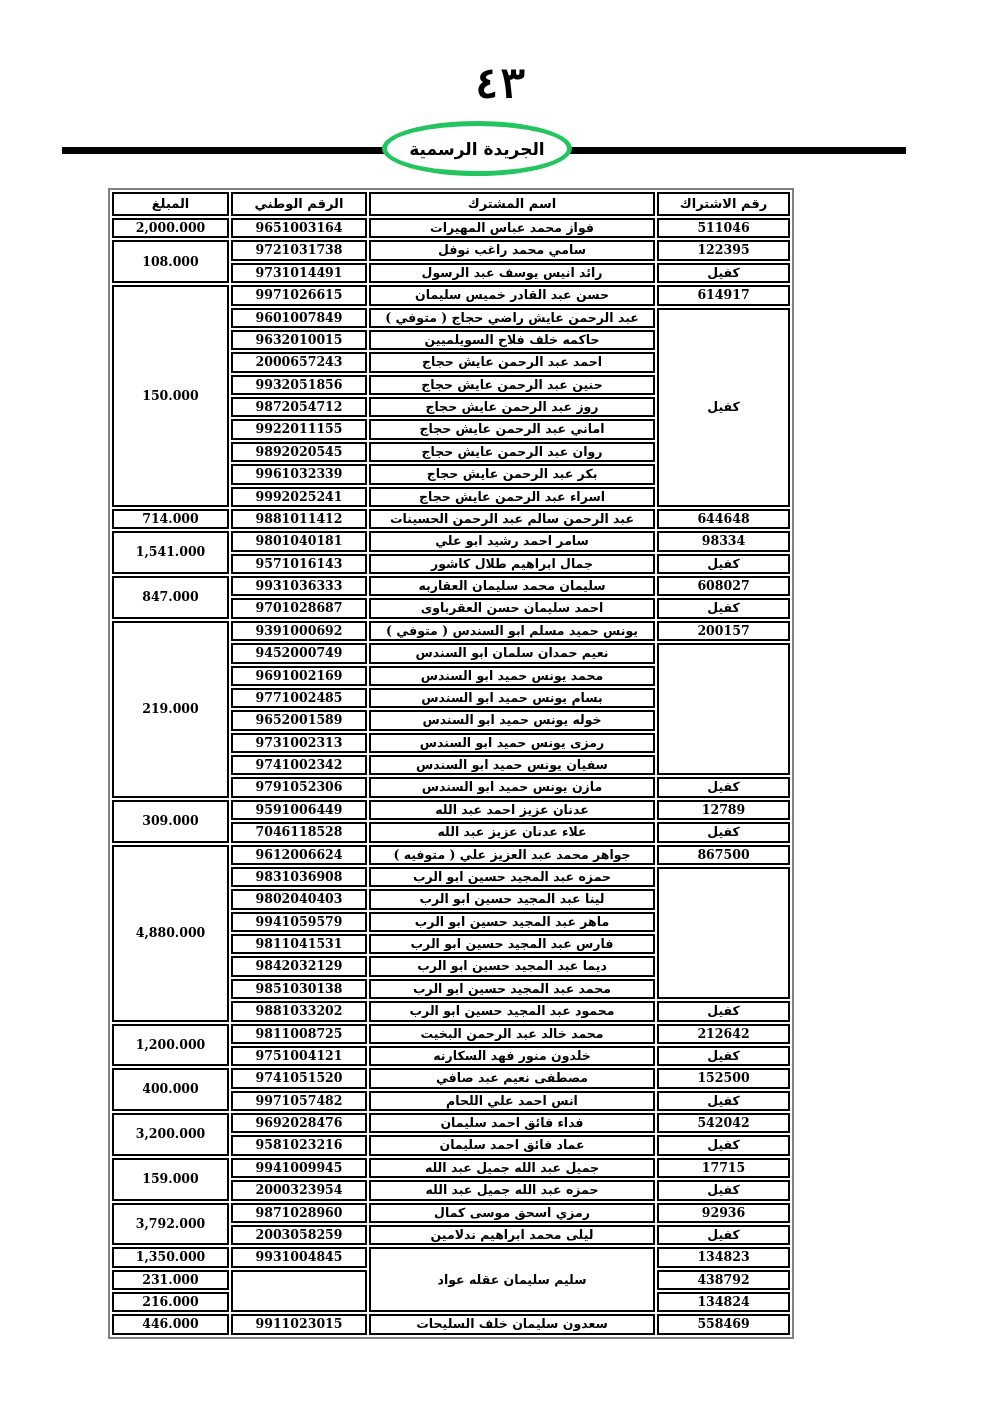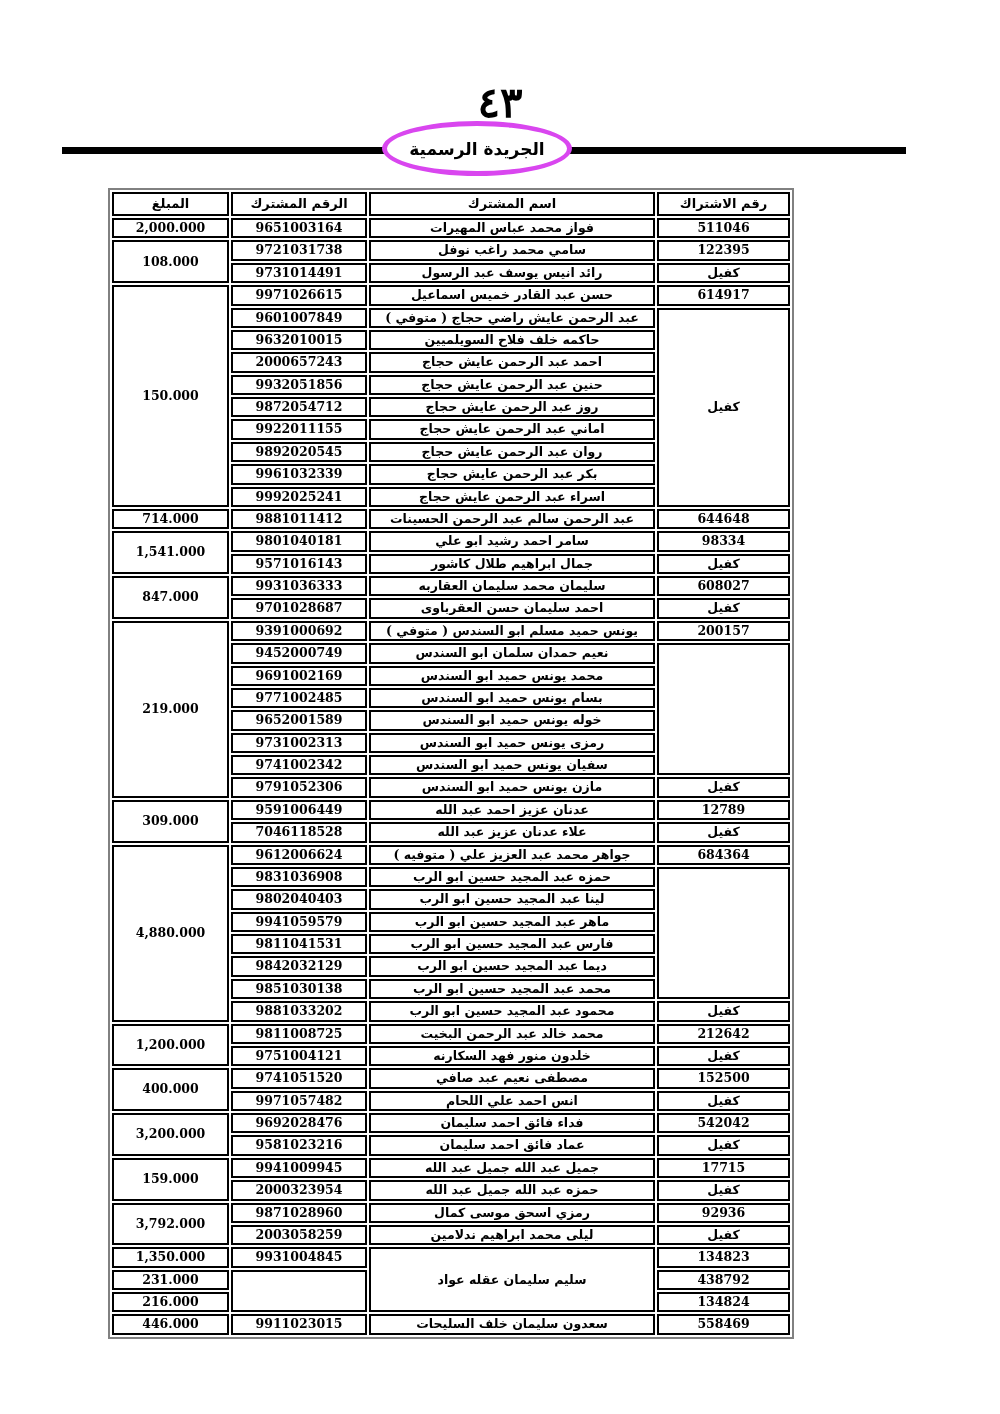--- a/index.html
+++ b/index.html
@@ -4,29 +4,28 @@
 <style>
   html,body{margin:0;padding:0;}
   body{
     width:1000px;height:1414px;background:#ffffff;position:relative;
     font-family:"DejaVu Sans",sans-serif;color:#000;
   }
   
   .page-number{
     position:absolute;top:66px;left:0;width:1000px;text-align:center;
     font-size:42px;font-weight:bold;line-height:1;
-    font-family:Liberation Sans, sans-serif;
-    margin-top:16px;
+    font-family:Liberation Mono, monospace;
   }
   .banner-rule{
     position:absolute;top:147px;left:62px;width:844px;height:7px;background:#000;
   }
   .banner-ellipse{
     position:absolute;top:121px;left:382px;width:180px;height:45px;
-    background:#fff;border:5px solid #d946ef;border-radius:50%;
+    background:#fff;border:5px solid #22c55e;border-radius:50%;
     display:flex;align-items:center;justify-content:center;z-index:2;
   }
   .banner-title{
     font-size:17px;font-weight:bold;white-space:nowrap;
   }
   
   .table-wrap{
     position:absolute;top:188px;left:108px;width:684px;
   }
   table.gazette{
@@ -65,21 +64,21 @@
     <colgroup>
       <col class="c-sub">
         <col class="c-name">
         <col class="c-nat">
         <col class="c-amt">
     </colgroup>
     <thead>
       <tr>
         <th>رقم الاشتراك</th>
         <th>اسم المشترك</th>
-        <th>الرقم المشترك</th>
+        <th>الرقم الوطني</th>
         <th>المبلغ</th>
       </tr>
     </thead>
     <tbody>
         <tr>
           <td>511046</td>
           <td>فواز محمد عباس المهيرات</td>
           <td>9651003164</td>
           <td>2,000.000</td>
         </tr>
@@ -89,21 +88,21 @@
           <td>9721031738</td>
           <td rowspan="2" class="v-top">108.000</td>
         </tr>
         <tr>
           <td>كفيل</td>
           <td>رائد انيس يوسف عبد الرسول</td>
           <td>9731014491</td>
         </tr>
         <tr>
           <td>614917</td>
-          <td>حسن عبد القادر خميس اسماعيل</td>
+          <td>حسن عبد القادر خميس سليمان</td>
           <td>9971026615</td>
           <td rowspan="10" class="v-top">150.000</td>
         </tr>
         <tr>
           <td rowspan="9" class="v-top">كفيل</td>
           <td>عبد الرحمن عايش راضي حجاج ( متوفي )</td>
           <td>9601007849</td>
         </tr>
         <tr>
           <td>حاكمه خلف فلاح السويلميين</td>
@@ -206,21 +205,21 @@
           <td>عدنان عزيز احمد عبد الله</td>
           <td>9591006449</td>
           <td rowspan="2" class="v-top">309.000</td>
         </tr>
         <tr>
           <td>كفيل</td>
           <td>علاء عدنان عزيز عبد الله</td>
           <td>7046118528</td>
         </tr>
         <tr>
-          <td>684364</td>
+          <td>867500</td>
           <td>جواهر محمد عبد العزيز علي ( متوفيه )</td>
           <td>9612006624</td>
           <td rowspan="8" class="v-top">4,880.000</td>
         </tr>
         <tr>
           <td rowspan="6"></td>
           <td>حمزه عبد المجيد حسين ابو الرب</td>
           <td>9831036908</td>
         </tr>
         <tr>

